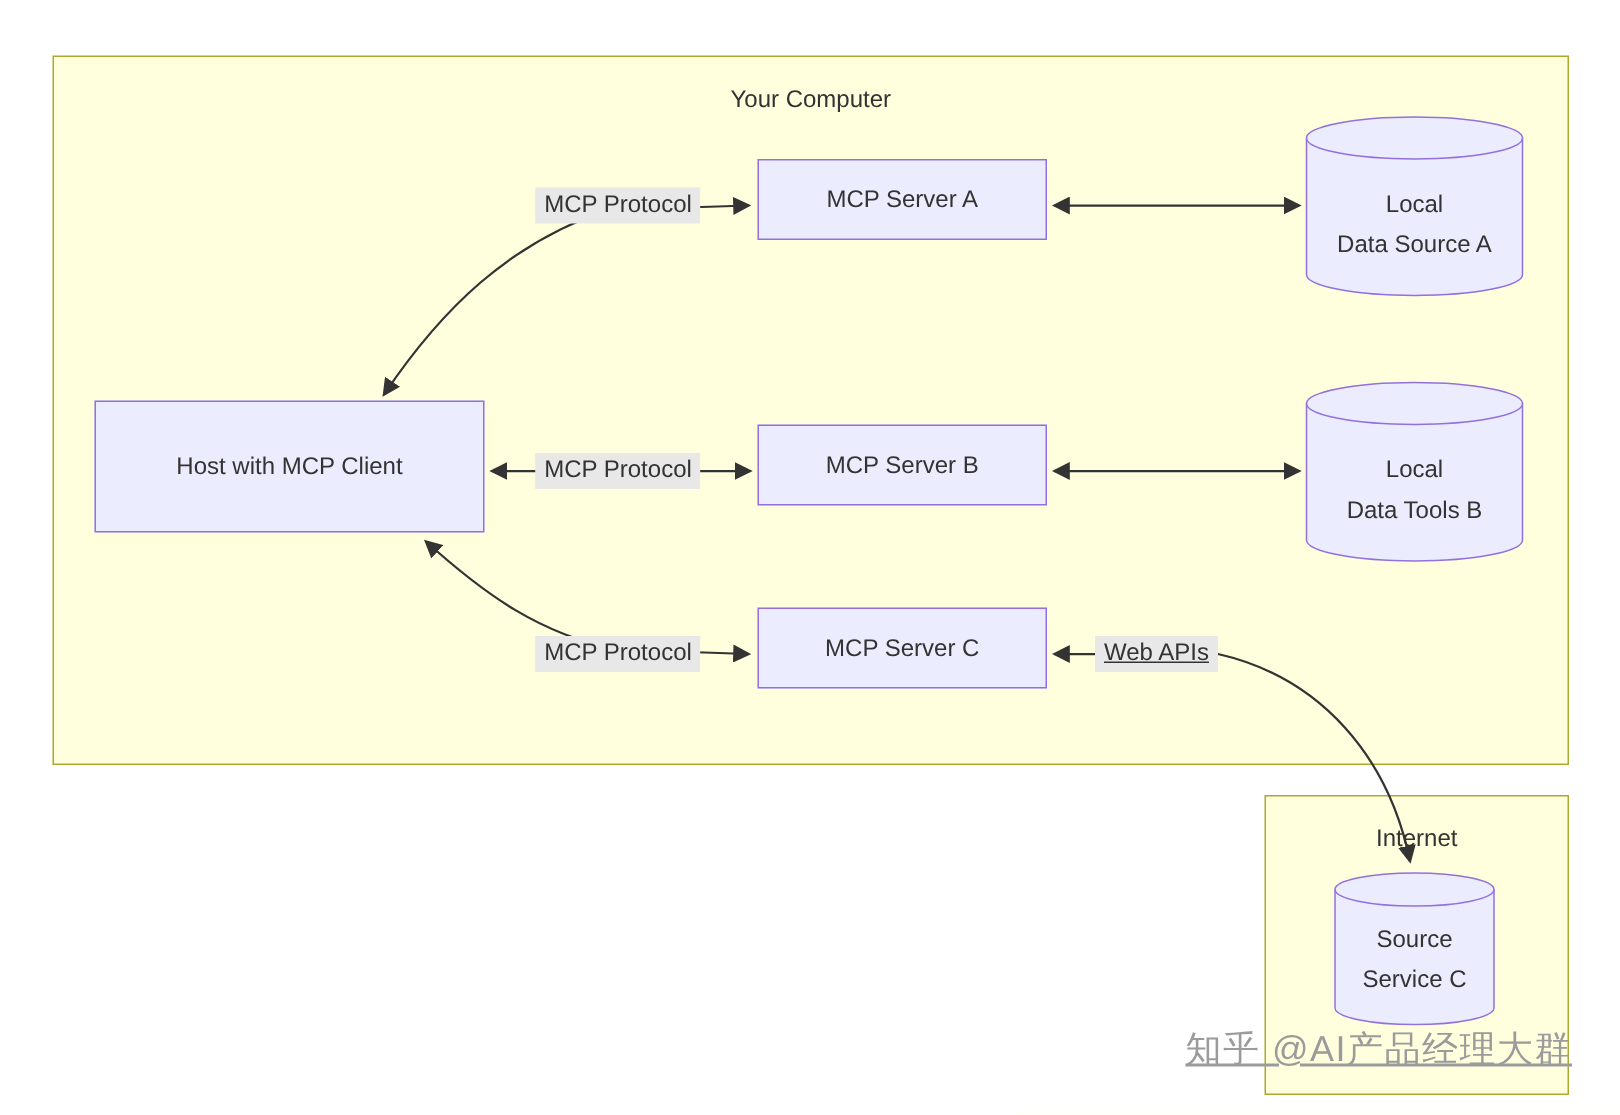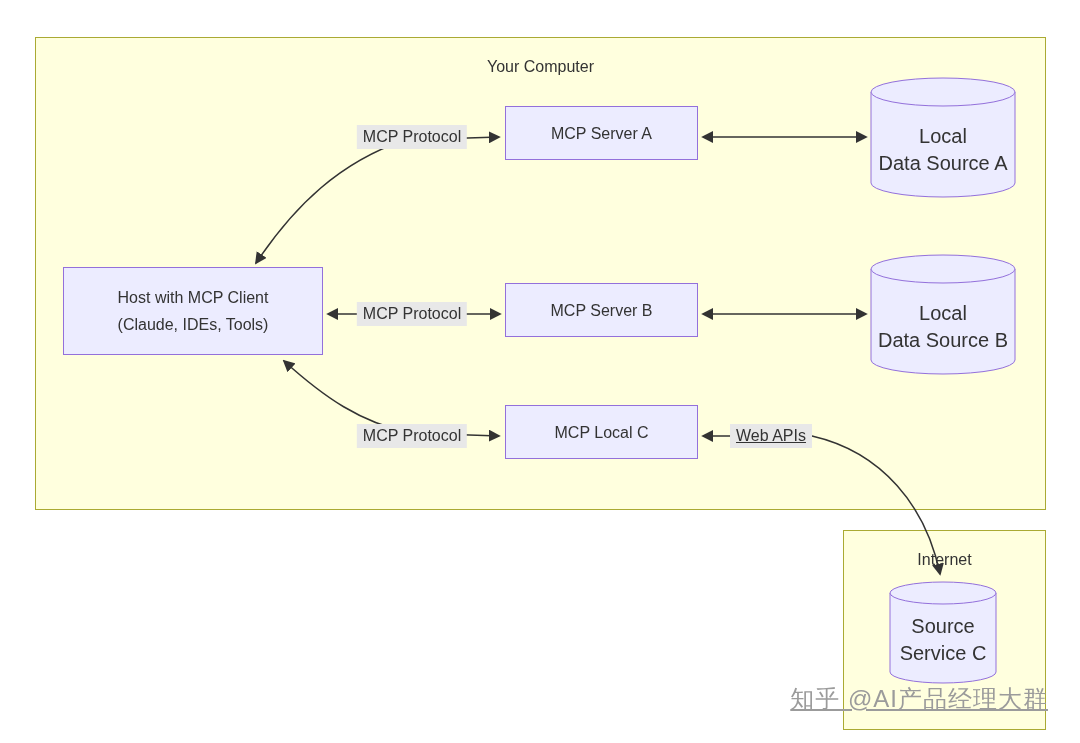--- a/index.html
+++ b/index.html
@@ -63,21 +63,21 @@
   }
   .node.host { left: 63px; top: 267px; width: 260px; height: 88px; }
   .node.server { width: 193px; height: 54px; }
   .node.server-a { left: 505px; top: 106px; }
   .node.server-b { left: 505px; top: 283px; }
   .node.server-c { left: 505px; top: 405px; }
 
   .cyl-text {
     position: absolute;
     text-align: center;
-    font-size: 20px;
+    font-size: 16px;
     line-height: 27px;
     z-index: 2;
   }
   .cyl-text.ds-a { left: 871px; top: 123px; width: 144px; }
   .cyl-text.ds-b { left: 871px; top: 300px; width: 144px; }
   .cyl-text.remote { left: 873px; top: 613px; width: 140px; }
 
   .edge-label {
     position: absolute;
     transform: translate(-50%, -50%);
@@ -140,40 +140,39 @@
 
     <path class="cyl" d="M 871 269 L 871 360 A 72 14 0 0 0 1015 360 L 1015 269"></path>
     <ellipse class="cyl" cx="943" cy="269" rx="72" ry="14"></ellipse>
 
     <path class="cyl" d="M 890 593 L 890 672 A 53 11 0 0 0 996 672 L 996 593"></path>
     <ellipse class="cyl" cx="943" cy="593" rx="53" ry="11"></ellipse>
   </svg>
 
   <div class="node host">
     <div>Host with MCP Client</div>
-    <div>(Claude, IDEs, Tools)</div>
   </div>
 
   <div class="node server server-a">
     <div>MCP Server A</div>
   </div>
   <div class="node server server-b">
     <div>MCP Server B</div>
   </div>
   <div class="node server server-c">
-    <div>MCP Local C</div>
+    <div>MCP Server C</div>
   </div>
 
   <div class="cyl-text ds-a">
     <div>Local</div>
     <div>Data Source A</div>
   </div>
   <div class="cyl-text ds-b">
     <div>Local</div>
-    <div>Data Source B</div>
+    <div>Data Tools B</div>
   </div>
   <div class="cyl-text remote">
     <div>Source</div>
     <div>Service C</div>
   </div>
 
   <div class="edge-label el-a">MCP Protocol</div>
   <div class="edge-label el-b">MCP Protocol</div>
   <div class="edge-label el-c">MCP Protocol</div>
   <div class="edge-label el-web">Web APIs</div>

